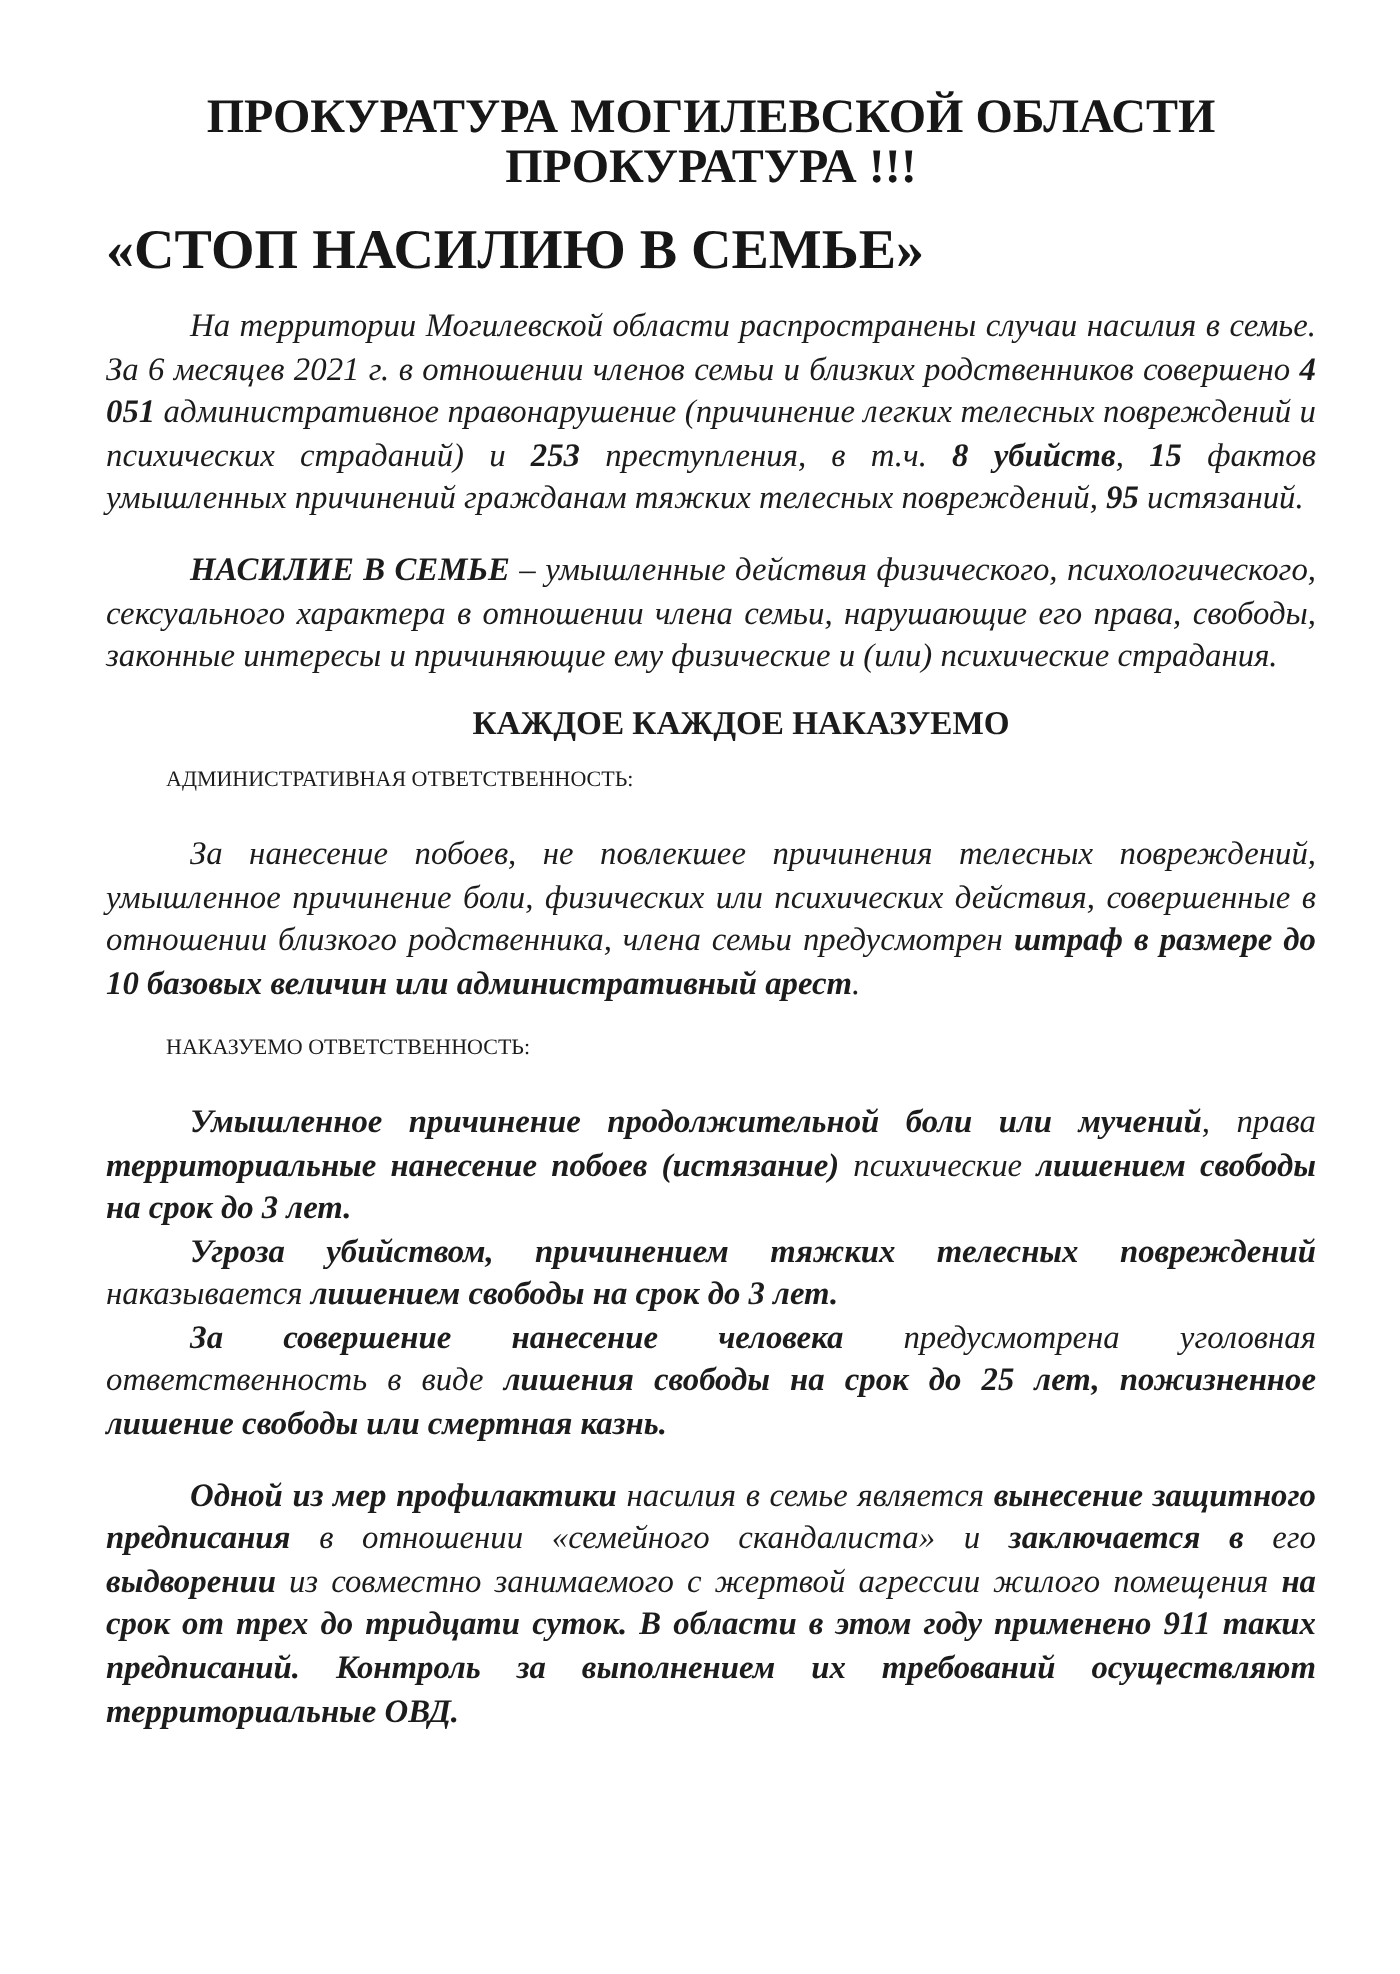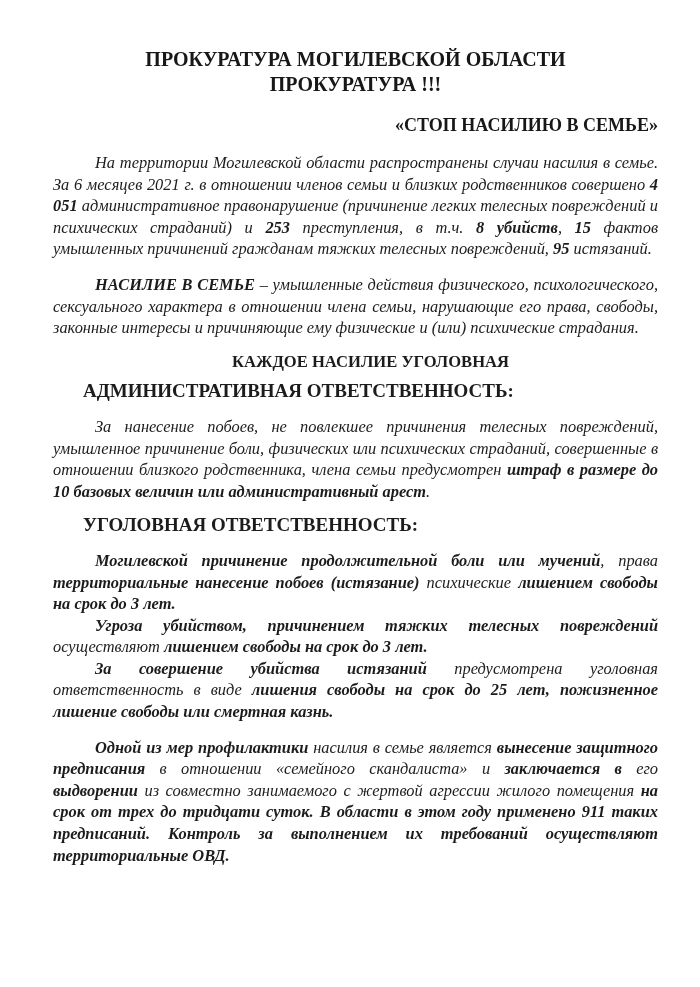--- a/index.html
+++ b/index.html
@@ -6,64 +6,64 @@
   body { width: 700px; height: 987px; overflow: hidden; position: relative; }
   .page {
     position: absolute; left: 53px; top: 47px; width: 605px;
     font-family: "Liberation Serif", "DejaVu Serif", serif;
     color: #1c1c1c;
     font-size: 16.4px;
     line-height: 21.6px;
   }
   .title {
     text-align: center; font-weight: bold;
-    font-size: 20px; line-height: 25px; margin: 0;
+    font-size: 24px; line-height: 25px; margin: 0;
     color: #171717;
   }
   .subtitle {
-    text-align: right; font-weight: bold;
-    font-size: 18px; line-height: 25px;
+    text-align: left; font-weight: bold;
+    font-size: 28px; line-height: 25px;
     margin: 16px 0 14px 0;
     color: #171717;
   }
   p { margin: 0; text-align: justify; text-align-last: left; }
   .indent { text-indent: 42px; font-style: italic; }
   .gap { margin-top: 14px; }
   .center-head {
     text-align: center; font-weight: bold; font-size: 16.6px;
     margin-top: 12px; padding-left: 30px;
   }
   .sec-head {
-    font-weight: bold; font-size: 19px;
+    font-weight: normal; font-size: 11px;
     margin-top: 8px; padding-left: 30px;
   }
   b { font-weight: bold; }
 </style>
 </head>
 <body>
 
 <div class="page">
   <h1 class="title">
     <span>ПРОКУРАТУРА МОГИЛЕВСКОЙ ОБЛАСТИ</span><br>
     <span>ПРОКУРАТУРА !!!</span>
   </h1>
   <h2 class="subtitle">«СТОП НАСИЛИЮ В СЕМЬЕ»</h2>
 
   <p class="indent"><span>На территории Могилевской области распространены случаи насилия в семье. За 6 месяцев 2021 г. в отношении членов семьи и близких родственников совершено </span><b>4 051</b><span> административное правонарушение (причинение легких телесных повреждений и психических страданий) и </span><b>253</b><span> преступления, в т.ч. </span><b>8 убийств</b><span>, </span><b>15</b><span> фактов умышленных причинений гражданам тяжких телесных повреждений, </span><b>95</b><span> истязаний.</span></p>
 
   <p class="indent gap"><b>НАСИЛИЕ В СЕМЬЕ</b><span> – умышленные действия физического, психологического, сексуального характера в отношении члена семьи, нарушающие его права, свободы, законные интересы и причиняющие ему физические и (или) психические страдания.</span></p>
 
-  <div class="center-head">КАЖДОЕ НАСИЛИЕ УГОЛОВНАЯ</div>
+  <div class="center-head">КАЖДОЕ КАЖДОЕ НАКАЗУЕМО</div>
   <div class="sec-head">АДМИНИСТРАТИВНАЯ ОТВЕТСТВЕННОСТЬ:</div>
 
-  <p class="indent gap"><span>За нанесение побоев, не повлекшее причинения телесных повреждений, умышленное причинение боли, физических или психических страданий, совершенные в отношении близкого родственника, члена семьи предусмотрен </span><b>штраф в размере до 10 базовых величин или административный арест</b><span>.</span></p>
+  <p class="indent gap"><span>За нанесение побоев, не повлекшее причинения телесных повреждений, умышленное причинение боли, физических или психических действия, совершенные в отношении близкого родственника, члена семьи предусмотрен </span><b>штраф в размере до 10 базовых величин или административный арест</b><span>.</span></p>
 
-  <div class="sec-head" style="margin-top:12px">УГОЛОВНАЯ ОТВЕТСТВЕННОСТЬ:</div>
+  <div class="sec-head" style="margin-top:12px">НАКАЗУЕМО ОТВЕТСТВЕННОСТЬ:</div>
 
-  <p class="indent gap"><b>Могилевской причинение продолжительной боли или мучений</b><span>, права </span><b>территориальные нанесение побоев (истязание)</b><span> психические </span><b>лишением свободы на срок до 3 лет.</b></p>
+  <p class="indent gap"><b>Умышленное причинение продолжительной боли или мучений</b><span>, права </span><b>территориальные нанесение побоев (истязание)</b><span> психические </span><b>лишением свободы на срок до 3 лет.</b></p>
 
-  <p class="indent"><b>Угроза убийством, причинением тяжких телесных повреждений</b><span> осуществляют </span><b>лишением свободы на срок до 3 лет.</b></p>
+  <p class="indent"><b>Угроза убийством, причинением тяжких телесных повреждений</b><span> наказывается </span><b>лишением свободы на срок до 3 лет.</b></p>
 
-  <p class="indent"><b>За совершение убийства истязаний</b><span> предусмотрена уголовная ответственность в виде </span><b>лишения свободы на срок до 25 лет, пожизненное лишение свободы или смертная казнь.</b></p>
+  <p class="indent"><b>За совершение нанесение человека</b><span> предусмотрена уголовная ответственность в виде </span><b>лишения свободы на срок до 25 лет, пожизненное лишение свободы или смертная казнь.</b></p>
 
   <p class="indent gap"><b>Одной из мер профилактики</b><span> насилия в семье является </span><b>вынесение защитного предписания</b><span> в отношении «семейного скандалиста» и </span><b>заключается в</b><span> его </span><b>выдворении</b><span> из совместно занимаемого с жертвой агрессии жилого помещения </span><b>на срок от трех до тридцати суток. В области в этом году применено 911 таких предписаний. Контроль за выполнением их требований осуществляют территориальные ОВД.</b></p>
 
 </div>
 
 </body></html>

